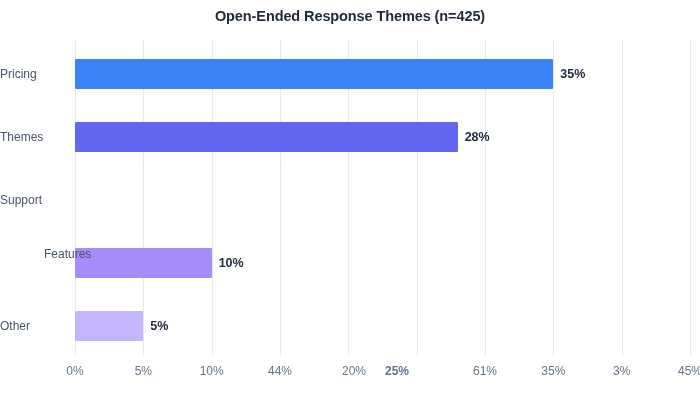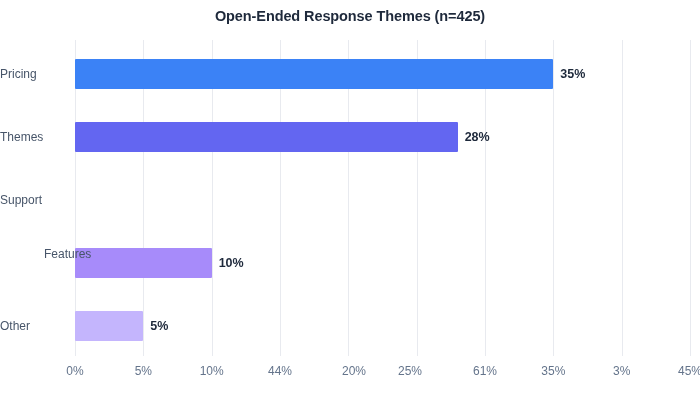--- a/index.html
+++ b/index.html
@@ -159,20 +159,20 @@
       <div class="cat-label" style="top: 185px;">Support</div>
       <div class="cat-label" style="top: 239px; padding-left: 44px;">Features</div>
       <div class="cat-label" style="top: 311.4px;">Other</div>
     </div>
   <div id="xticks-layer">
       <div class="xtick-label" style="left: 75px;">0%</div>
       <div class="xtick-label" style="left: 143.333px;">5%</div>
       <div class="xtick-label" style="left: 211.667px;">10%</div>
       <div class="xtick-label" style="left: 280px;">44%</div>
       <div class="xtick-label" style="left: 354px;">20%</div>
-      <div class="xtick-label" style="left: 410px;">25%</div>
+      <div class="xtick-label" style="left: 397px; font-weight: bold;">25%</div>
       <div class="xtick-label" style="left: 485px;">61%</div>
       <div class="xtick-label" style="left: 553.333px;">35%</div>
       <div class="xtick-label" style="left: 621.667px;">3%</div>
       <div class="xtick-label" style="left: 690px;">45%</div>
     </div>
 
 </div>
 
 </body></html>

